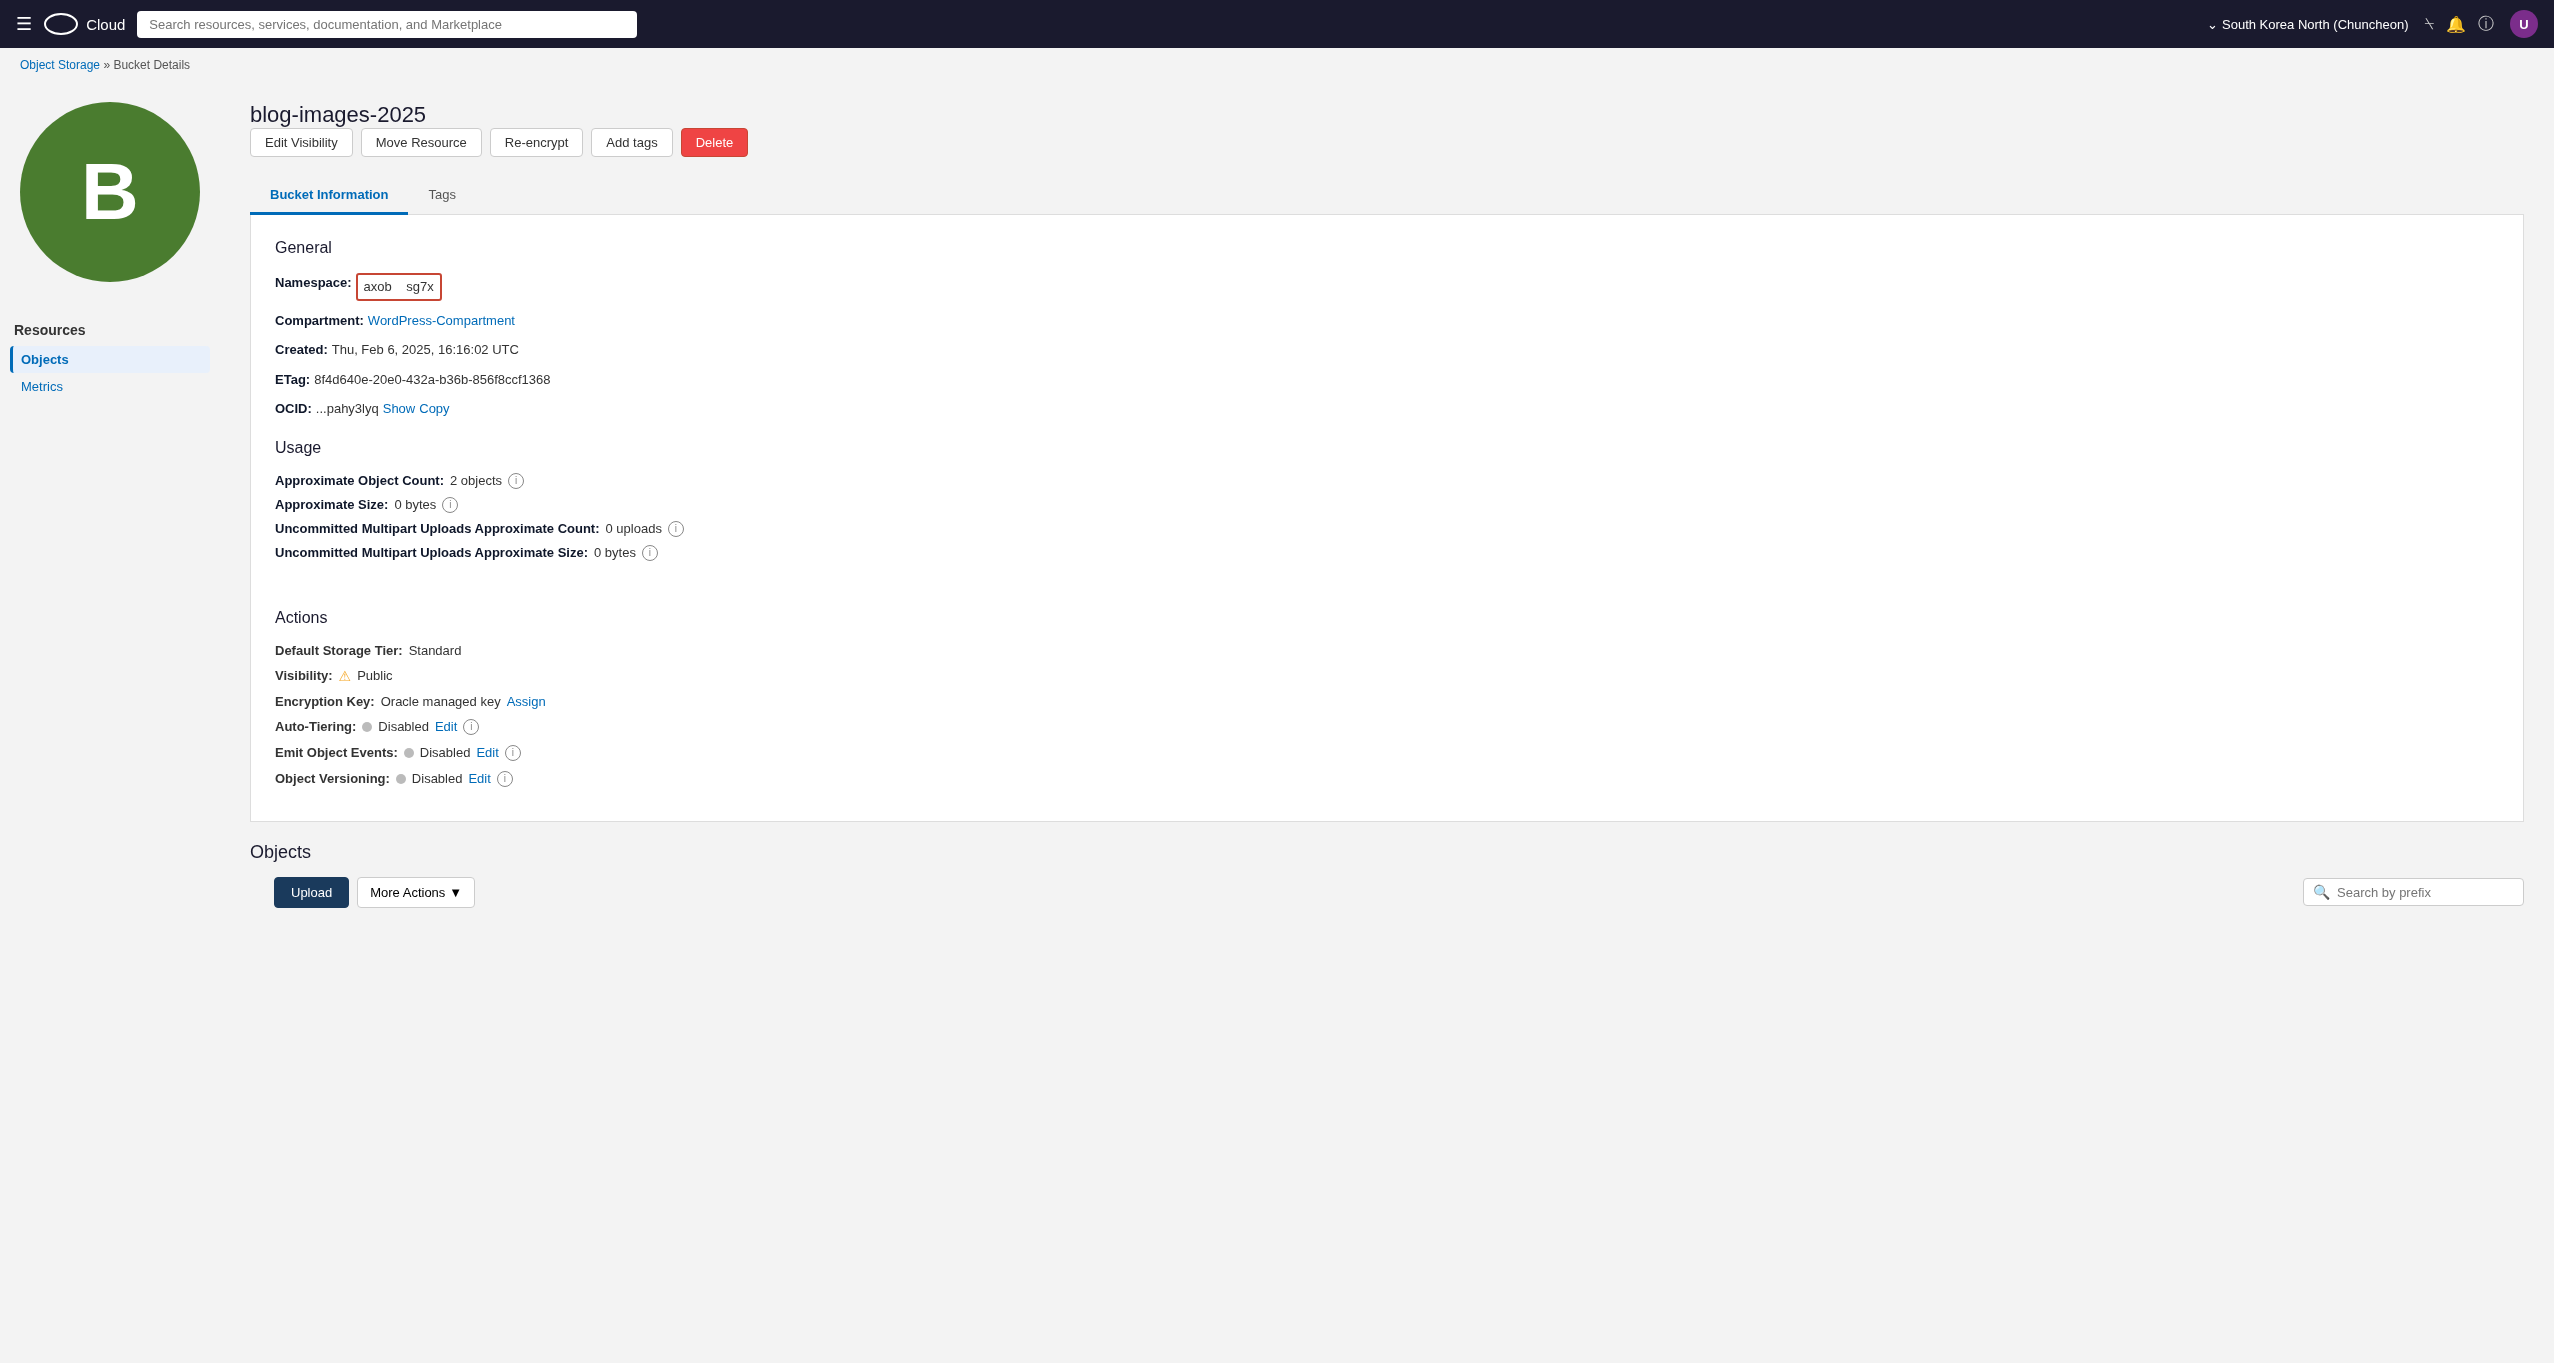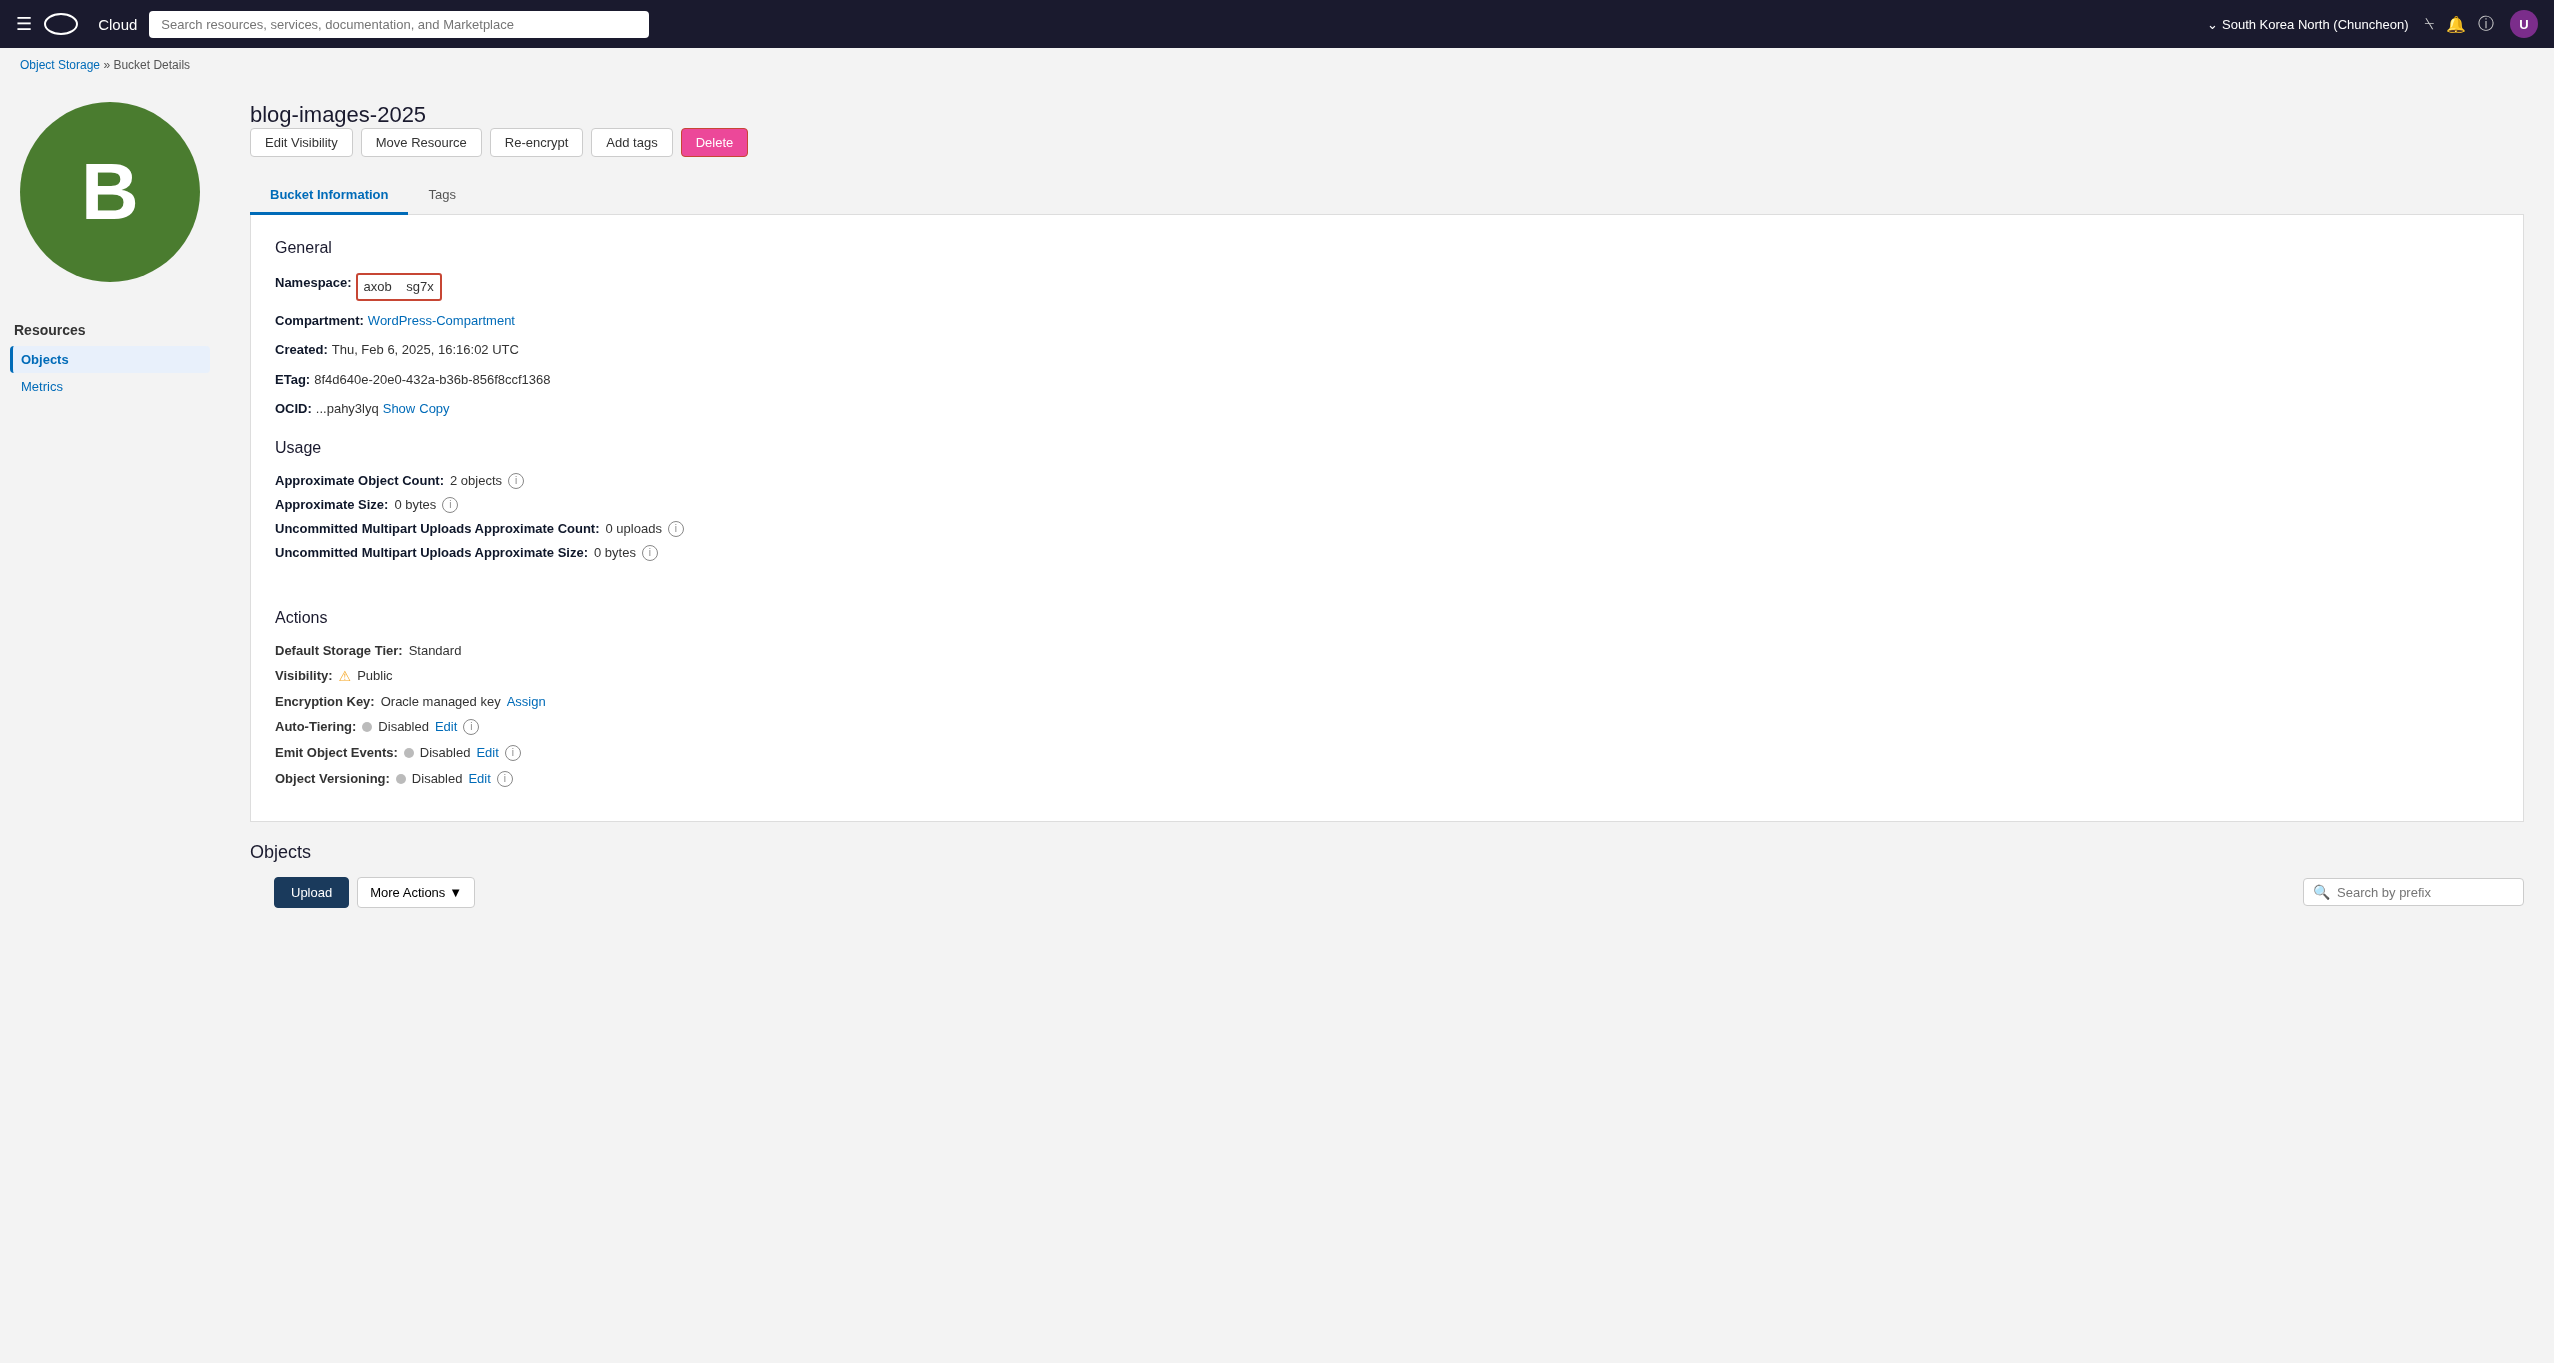--- a/index.html
+++ b/index.html
@@ -8,21 +8,21 @@
     
     .topnav {
       background: #1a1a2e;
       display: flex;
       align-items: center;
       padding: 0 16px;
       height: 48px;
       gap: 12px;
     }
     .topnav-hamburger { color: #fff; font-size: 18px; cursor: pointer; }
-    .topnav-logo { display: flex; align-items: center; gap: 20px; color: #fff; font-size: 15px; font-weight: 500; justify-content: flex-end; }
+    .topnav-logo { display: flex; align-items: center; gap: 8px; color: #fff; font-size: 15px; font-weight: 500; justify-content: flex-end; }
     .topnav-logo-oval {
       width: 34px; height: 22px;
       border: 2.5px solid #fff;
       border-radius: 50%;
       display: inline-block;
     }
     .topnav-search {
       flex: 1;
       max-width: 500px;
       background: #fff;
@@ -111,21 +111,21 @@
     .btn {
       padding: 6px 14px;
       border: 1px solid #ccc;
       background: #fff;
       border-radius: 4px;
       font-size: 13px;
       color: #333;
       cursor: pointer;
     }
     .btn-danger {
-      background: #ec4899;
+      background: #ef4444;
       color: #fff;
       border-color: #c74634;
     }
 
     
     .tabs { display: flex; border-bottom: 1px solid #ddd; margin-bottom: 0; }
     .tab {
       padding: 10px 20px;
       font-size: 13px;
       cursor: pointer;

